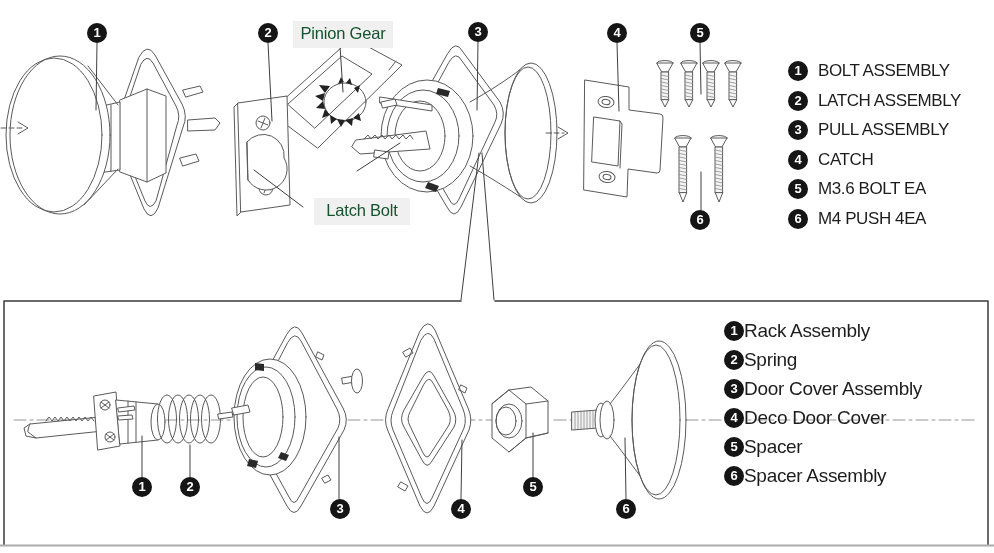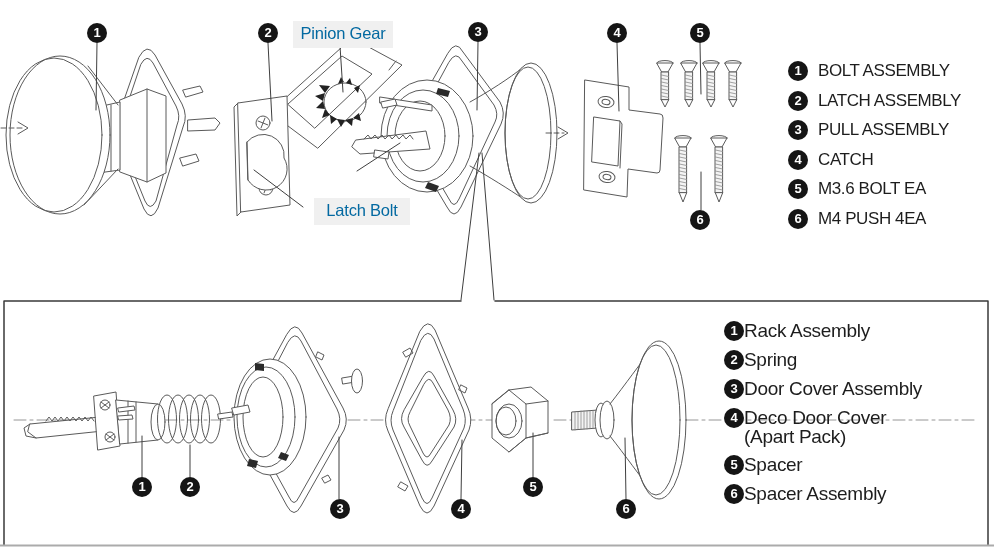--- a/index.html
+++ b/index.html
@@ -4,21 +4,21 @@
 <style>
   html,body{margin:0;padding:0;background:#fff}
   .stage{position:relative;width:994px;height:553px;background:#ffffff;overflow:hidden;
          font-family:"Liberation Sans",sans-serif;color:#1d1d1d}
   svg.art{position:absolute;left:0;top:0}
 
   .callout{position:absolute;width:20px;height:20px;border-radius:50%;background:#151515;
            color:#fff;font-weight:700;font-size:13px;line-height:20px;text-align:center;
            font-family:"Liberation Sans",sans-serif}
 
-  .part-label{position:absolute;background:#f0f0f0;color:#0369a1;font-size:16.5px;
+  .part-label{position:absolute;background:#f0f0f0;color:#14532d;font-size:16.5px;
               line-height:25px;height:27px;text-align:center;letter-spacing:-0.2px;white-space:nowrap}
 
   .legend{position:absolute;display:flex;flex-direction:column}
   .legend-top{left:788px;top:61px;gap:9.5px}
   .legend-bottom{left:724px;top:321px;gap:9px}
   .lrow{display:flex;align-items:flex-start}
   .legend .badge{flex:0 0 20px;width:20px;height:20px;border-radius:50%;background:#151515;
                  color:#fff;font-weight:700;font-size:13px;line-height:20px;text-align:center}
   .legend-top .llabel{margin-left:10px;font-size:17px;line-height:20px;letter-spacing:-0.4px;white-space:nowrap}
   .legend-bottom .llabel{font-size:19px;line-height:20px;letter-spacing:-0.3px;white-space:nowrap}
@@ -281,21 +281,20 @@
       <span class="llabel">Spring</span>
     </div>
     <div class="lrow">
       <span class="badge">3</span>
       <span class="llabel">Door Cover Assembly</span>
     </div>
     <div class="lrow">
       <span class="badge">4</span>
       <span class="llabel">
         <span class="line">Deco Door Cover</span>
-        <span class="line2">(Apart Pack)</span>
       </span>
     </div>
     <div class="lrow">
       <span class="badge">5</span>
       <span class="llabel">Spacer</span>
     </div>
     <div class="lrow">
       <span class="badge">6</span>
       <span class="llabel">Spacer Assembly</span>
     </div>

